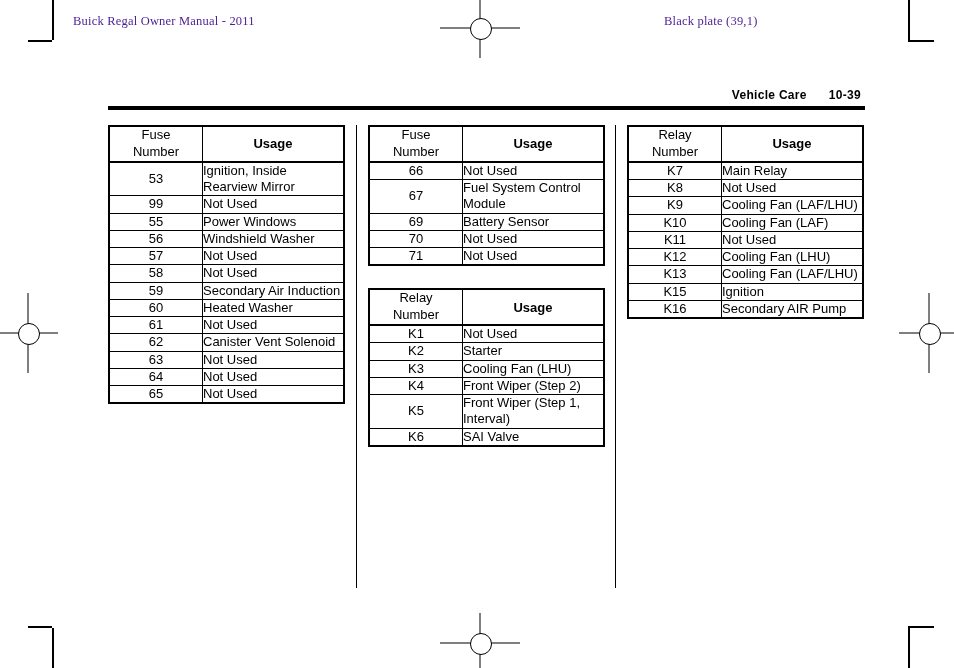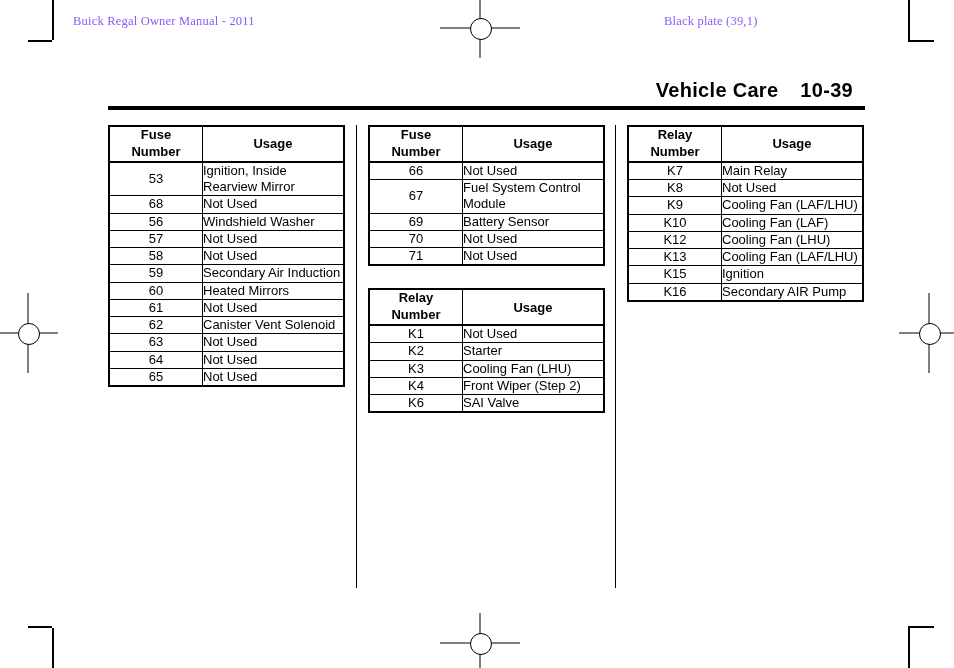--- a/index.html
+++ b/index.html
@@ -62,40 +62,40 @@
     border-radius: 50%;
     background: #fff;
   }
   .regmark.vert { width: 60px; height: 80px; }
 
   
   .runhead {
     position: absolute;
     font-family: "Liberation Serif", serif;
     font-size: 12.5px;
-    color: #8b5cf6;
+    color: #4c1d95;
     white-space: nowrap;
     letter-spacing: .2px;
   }
   #runhead-left  { left: 73px;  top: 14px; }
   #runhead-right { left: 664px; top: 14px; }
 
   
   .title-bar {
     position: absolute;
     left: 108px;
     top: 80px;
     width: 757px;
     height: 30px;
   }
   .title-text {
     position: absolute;
-    right: 12px;
+    right: 4px;
     bottom: 8px;
-    font-size: 20px;
+    font-size: 12px;
     font-weight: bold;
     white-space: nowrap;
     letter-spacing: .3px;
     text-align: center;
   }
   .title-text .sp { display: inline-block; width: 22px; }
   .title-rule {
     position: absolute;
     left: 0;
     bottom: 0;
@@ -151,21 +151,21 @@
     text-align: left;
     font-size: 13px;
     padding: 5px 7px;
     line-height: 1.25;
     margin-left: 39px;
   }
   .hdr-num {
     width: 92px;
     text-align: center;
     font-size: 13px;
-    font-weight: bold;
+    font-weight: normal;
     line-height: 1.3;
     padding: 7px 2px;
     margin-left: 32px;
   }
   .hdr-use {
     text-align: center;
     font-size: 13px;
     font-weight: bold;
     padding: 7px 2px;
     margin-left: 20px;
@@ -231,42 +231,46 @@
           <th class="hdr-num"><span>Fuse</span><span class="l2">Number</span></th>
           <th class="hdr-use">Usage</th>
         </tr>
       </thead>
       <tbody>
         <tr>
           <td class="cell-num">53</td>
           <td class="cell-use">Ignition, Inside Rearview Mirror</td>
         </tr>
         <tr>
-          <td class="cell-num">68</td>
-          <td class="cell-use">Not Used</td>
+          <td class="cell-num">99</td>
+          <td class="cell-use">Not Used</td>
+        </tr>
+        <tr>
+          <td class="cell-num">55</td>
+          <td class="cell-use">Power Windows</td>
         </tr>
         <tr>
           <td class="cell-num">56</td>
           <td class="cell-use">Windshield Washer</td>
         </tr>
         <tr>
           <td class="cell-num">57</td>
           <td class="cell-use">Not Used</td>
         </tr>
         <tr>
           <td class="cell-num">58</td>
           <td class="cell-use">Not Used</td>
         </tr>
         <tr>
           <td class="cell-num">59</td>
           <td class="cell-use">Secondary Air Induction</td>
         </tr>
         <tr>
           <td class="cell-num">60</td>
-          <td class="cell-use">Heated Mirrors</td>
+          <td class="cell-use">Heated Washer</td>
         </tr>
         <tr>
           <td class="cell-num">61</td>
           <td class="cell-use">Not Used</td>
         </tr>
         <tr>
           <td class="cell-num">62</td>
           <td class="cell-use">Canister Vent Solenoid</td>
         </tr>
         <tr>
@@ -333,20 +337,24 @@
         </tr>
         <tr>
           <td class="cell-num">K3</td>
           <td class="cell-use">Cooling Fan (LHU)</td>
         </tr>
         <tr>
           <td class="cell-num">K4</td>
           <td class="cell-use">Front Wiper (Step 2)</td>
         </tr>
         <tr>
+          <td class="cell-num">K5</td>
+          <td class="cell-use">Front Wiper (Step 1, Interval)</td>
+        </tr>
+        <tr>
           <td class="cell-num">K6</td>
           <td class="cell-use">SAI Valve</td>
         </tr>
       </tbody>
     </table>
   </div>
 <div class="col" id="col-3">
     <table class="fuse-table">
       <thead>
         <tr>
@@ -365,20 +373,24 @@
         </tr>
         <tr>
           <td class="cell-num">K9</td>
           <td class="cell-use">Cooling Fan (LAF/LHU)</td>
         </tr>
         <tr>
           <td class="cell-num">K10</td>
           <td class="cell-use">Cooling Fan (LAF)</td>
         </tr>
         <tr>
+          <td class="cell-num">K11</td>
+          <td class="cell-use">Not Used</td>
+        </tr>
+        <tr>
           <td class="cell-num">K12</td>
           <td class="cell-use">Cooling Fan (LHU)</td>
         </tr>
         <tr>
           <td class="cell-num">K13</td>
           <td class="cell-use">Cooling Fan (LAF/LHU)</td>
         </tr>
         <tr>
           <td class="cell-num">K15</td>
           <td class="cell-use">Ignition</td>

